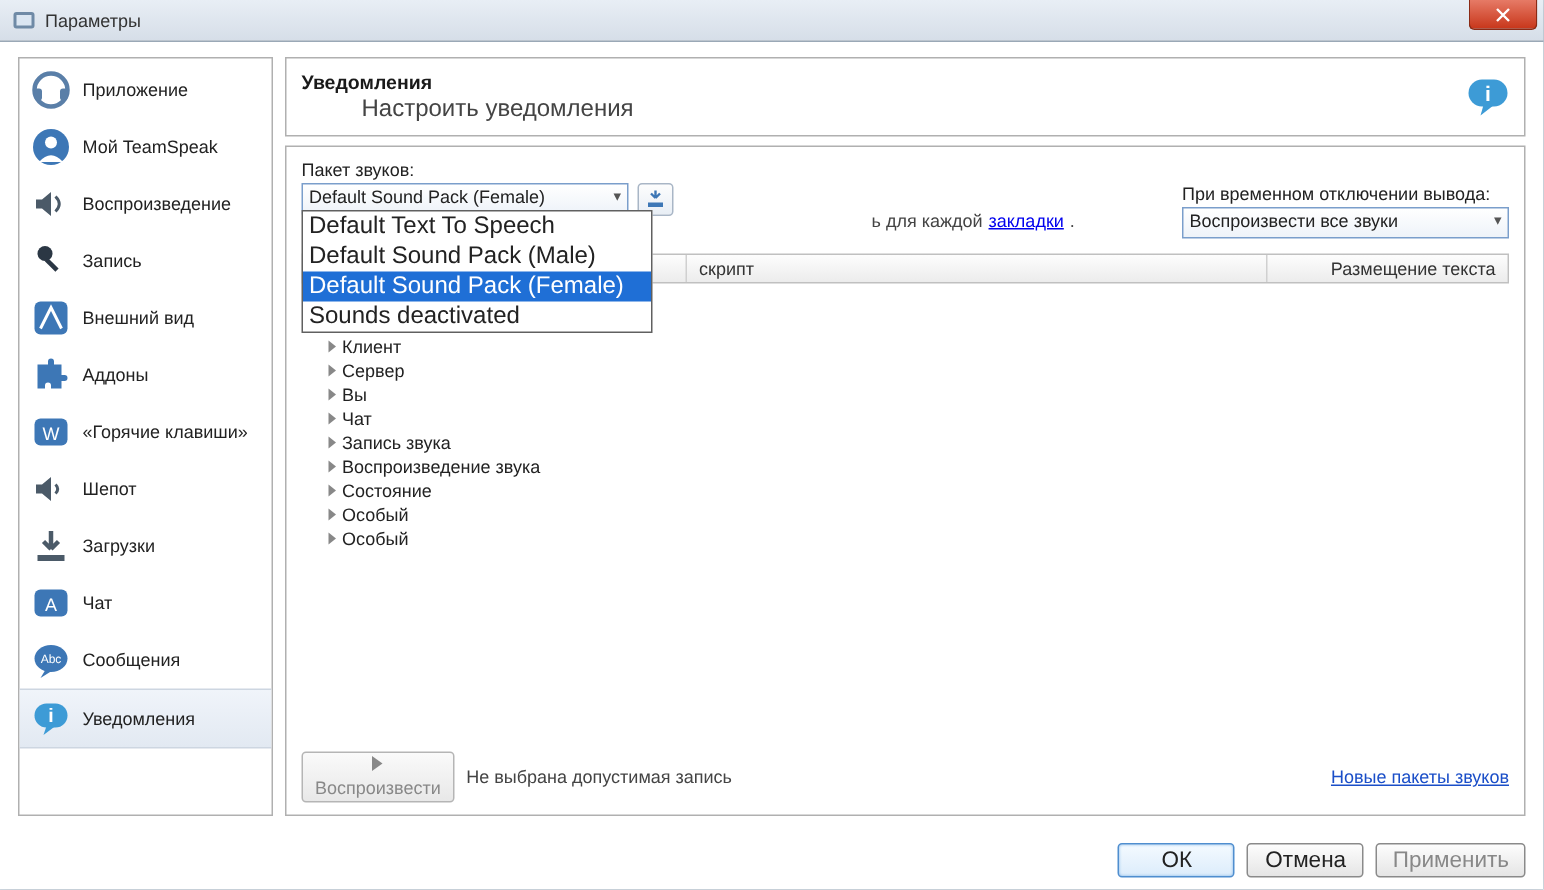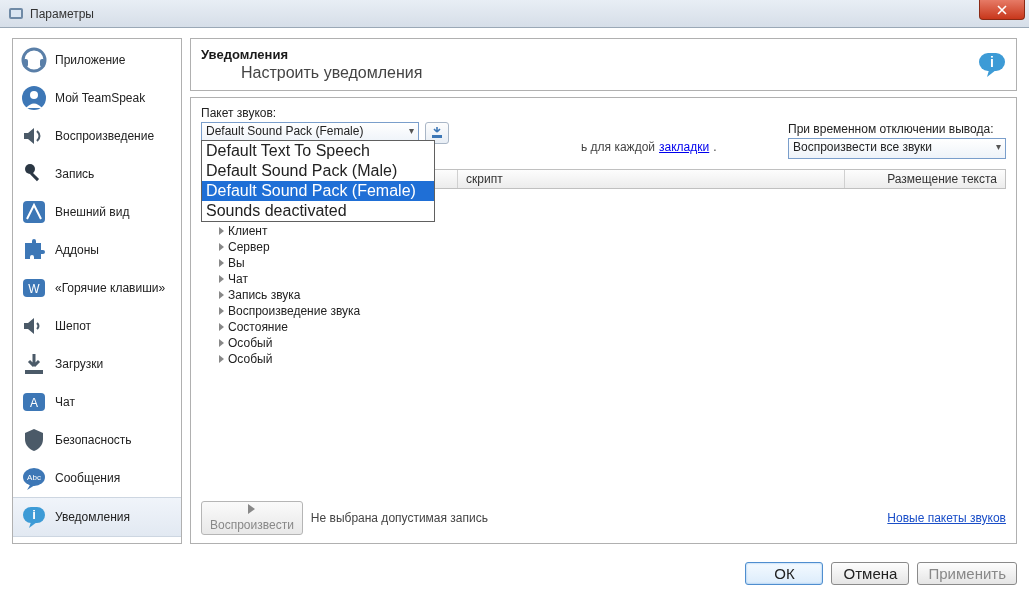--- a/index.html
+++ b/index.html
@@ -366,28 +366,20 @@
             <svg viewBox="0 0 26 26">
               <rect x="2" y="4" width="22" height="18" rx="4" fill="#3d77b6"></rect>
               <text x="13" y="18" text-anchor="middle" fill="#fff" font-size="12" font-family="sans-serif">A</text>
             </svg>
           </span>
         <span>Чат</span>
       </div>
       <div class="side-item">
         <span class="side-icon">
             <svg viewBox="0 0 26 26">
-              <path d="M13 2l9 4v6c0 6-4 10-9 12-5-2-9-6-9-12V6z" fill="#4b5a68"></path>
-            </svg>
-          </span>
-        <span>Безопасность</span>
-      </div>
-      <div class="side-item">
-        <span class="side-icon">
-            <svg viewBox="0 0 26 26">
               <ellipse cx="13" cy="12" rx="11" ry="9" fill="#3d77b6"></ellipse>
               <path d="M9 20l-3 5 8-5" fill="#3d77b6"></path>
               <text x="13" y="15" text-anchor="middle" fill="#fff" font-size="8">Abc</text>
             </svg>
           </span>
         <span>Сообщения</span>
       </div>
       <div class="side-item active">
         <span class="side-icon">
             <svg viewBox="0 0 26 26">

